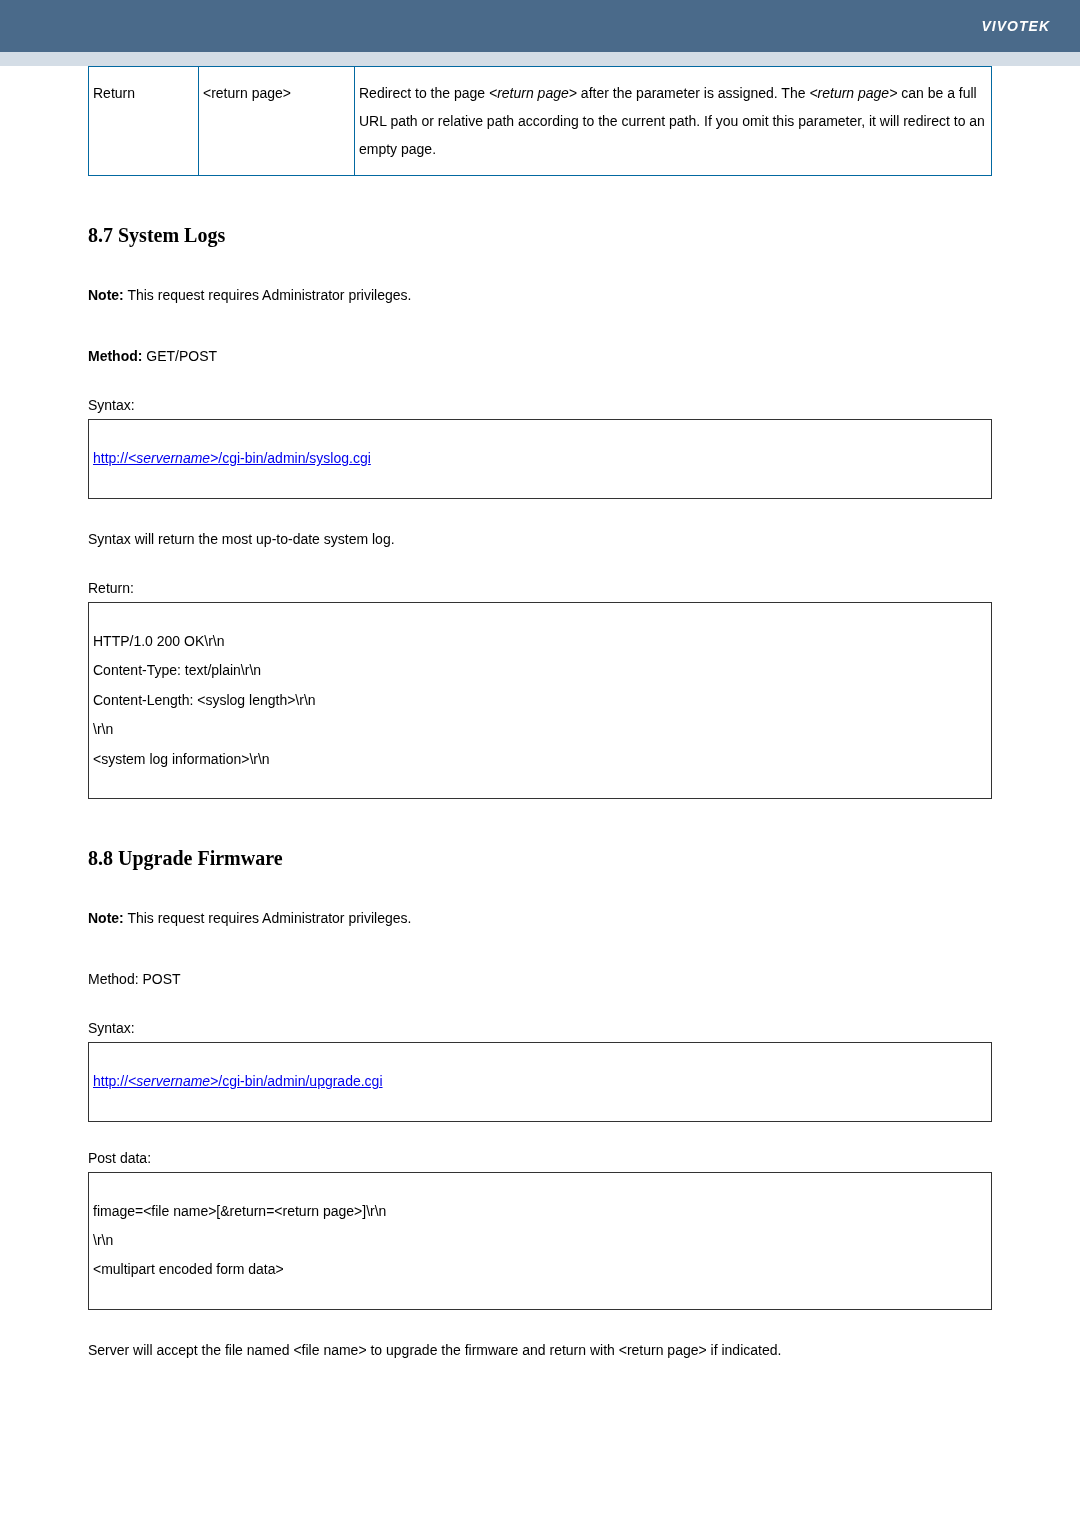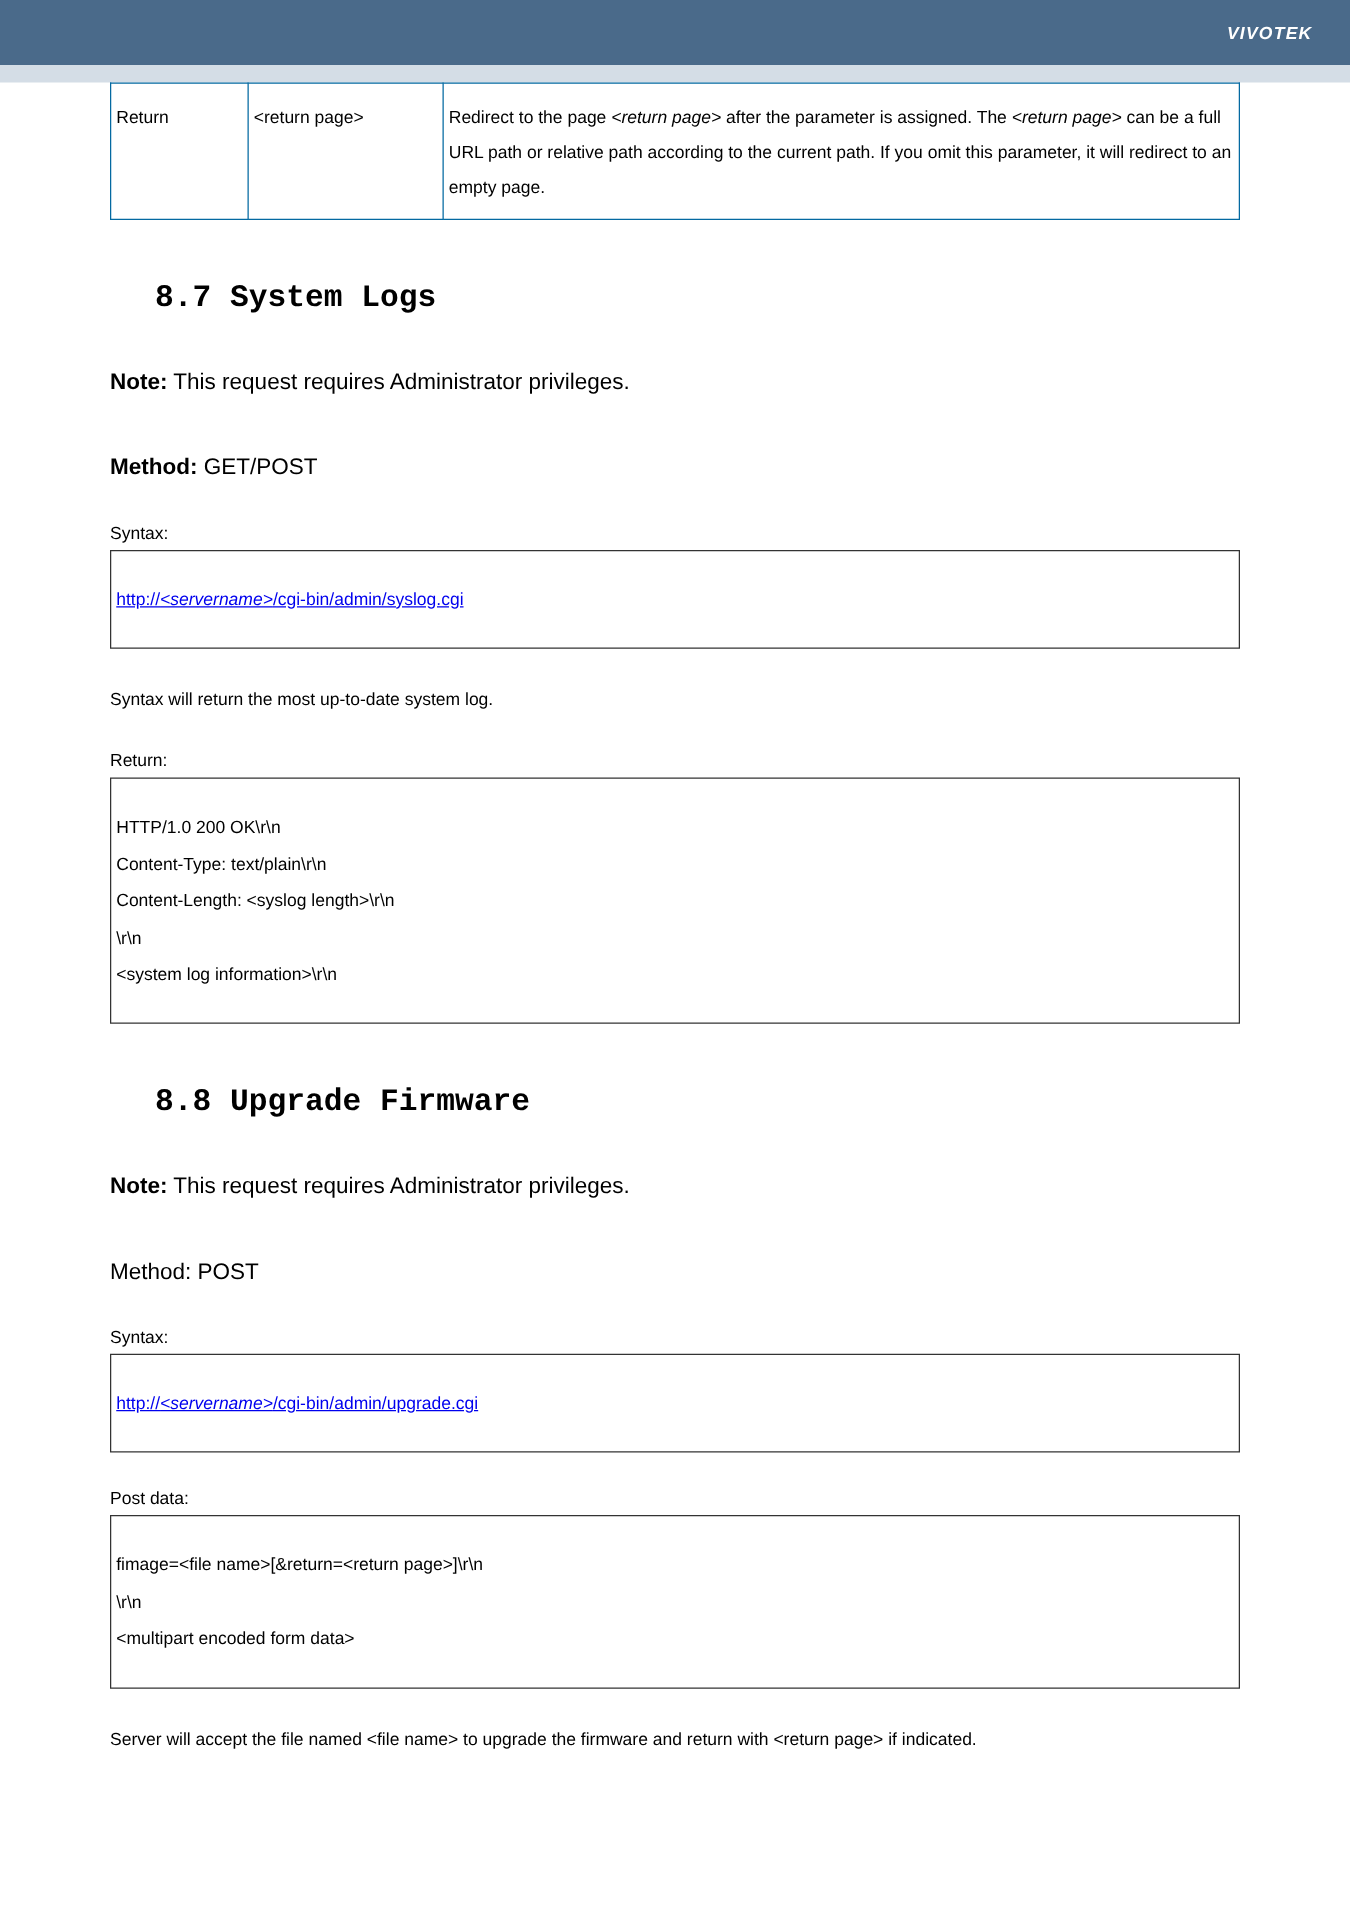--- a/index.html
+++ b/index.html
@@ -5,22 +5,22 @@
 * { box-sizing: border-box; margin: 0; padding: 0; }
 body { font-family: Verdana, Geneva, sans-serif; background: #fff; width: 1080px; }
 .header-bar { background: #4a6a8a; height: 52px; display: flex; justify-content: flex-end; align-items: center; padding-right: 30px; }
 .brand { color: #fff; font-weight: bold; font-style: italic; font-size: 14px; letter-spacing: 1px; }
 .header-stripe { background: #d4dde6; height: 14px; }
 .page-content { padding: 0 88px; }
 .doc-table { width: 100%; border-collapse: collapse; font-size: 14px; }
 .doc-table td { border: 1px solid #0369a1; padding: 12px 4px; vertical-align: top; line-height: 2; }
 .col1 { width: 110px; }
 .col2 { width: 156px; }
-h2 { font-family: Liberation Mono, monospace; font-size: 25px; font-weight: bold; margin-top: 48px; margin-bottom: 18px; margin-left: 36px; }
-.body-text { font-size: 18px; line-height: 1.8; margin-bottom: 4px; margin-top: 36px; }
+h2 { font-family: Liberation Serif, serif; font-size: 20px; font-weight: bold; margin-top: 48px; margin-bottom: 18px; }
+.body-text { font-size: 14px; line-height: 1.8; margin-bottom: 4px; margin-top: 36px; }
 .label-block { font-size: 14px; margin-top: 28px; margin-bottom: 6px; }
 .code-block { border: 1px solid #333; width: 100%; padding: 24px 4px; font-size: 14px; line-height: 2.1; }
 .link { color: #0000ee; text-decoration: underline; }
 .italic { font-style: italic; }
 .bold { font-weight: bold; }
 .footer-bar { background: #ec4899; height: 36px; margin-top: 190px; display: flex; justify-content: flex-end; align-items: center; padding-right: 30px; }
 .page-num { color: #fff; font-style: italic; font-size: 13px; }
 </style>
 </head>
 <body>

